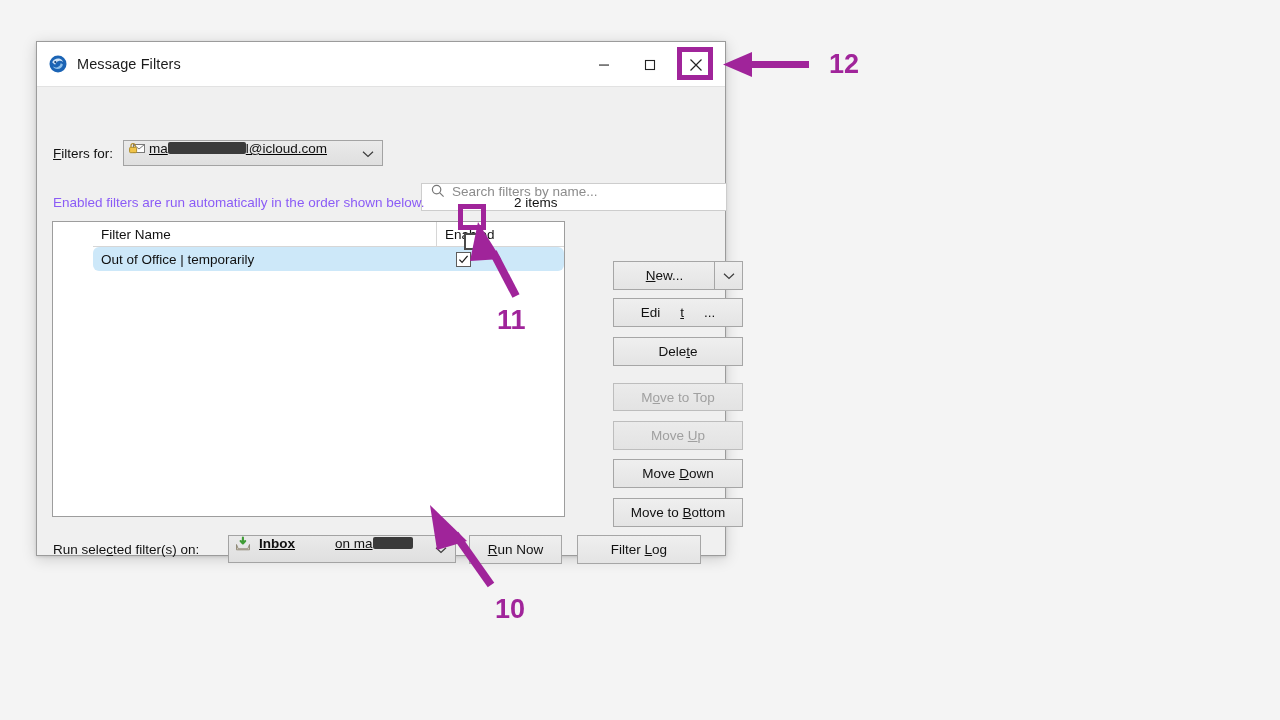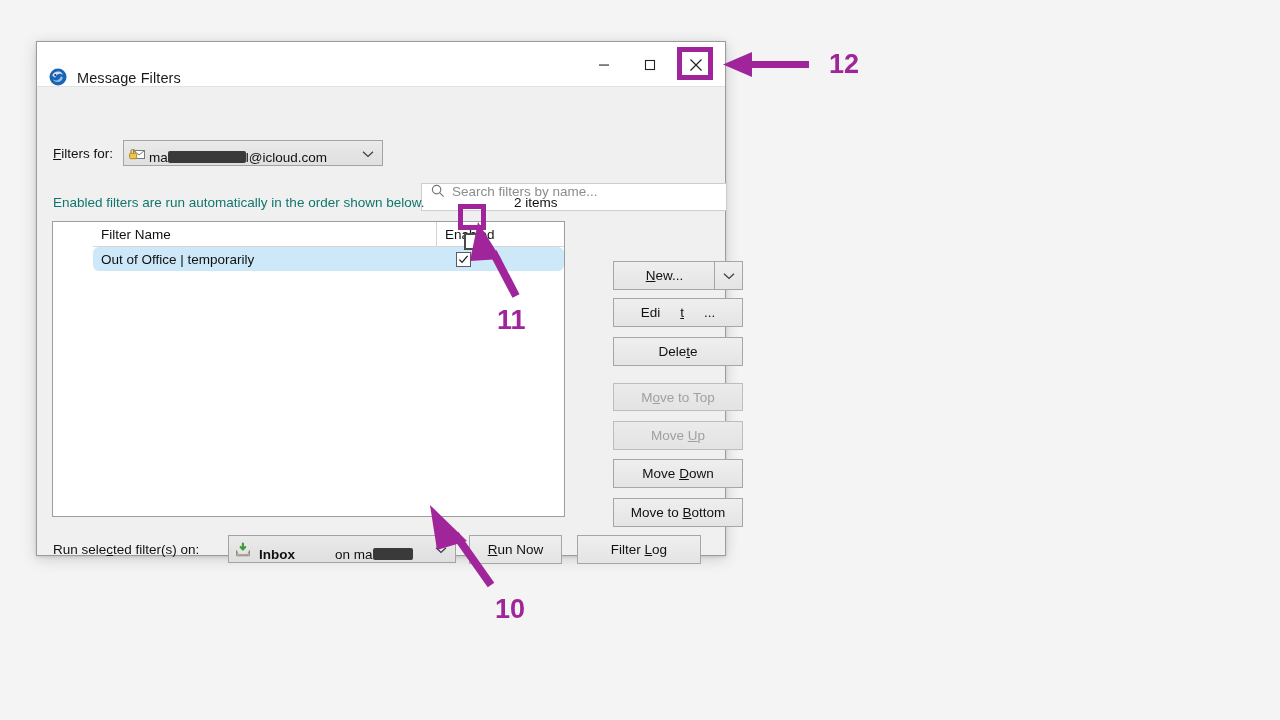--- a/index.html
+++ b/index.html
@@ -26,21 +26,21 @@
     border: 1px solid #9b9b9b;
     box-shadow: 0 3px 14px rgba(0,0,0,0.16), 0 1px 3px rgba(0,0,0,0.12);
     box-sizing: border-box;
   }
 
   #title-bar {
     height: 45px;
     background: #ffffff;
     border-bottom: 1px solid #e2e2e2;
     display: flex;
-    align-items: flex-end;
+    align-items: center;
     box-sizing: border-box;
     position: relative;
   }
   #title-icon {
     width: 18px;
     height: 18px;
     margin-left: 12px;
     margin-right: 10px;
     flex: 0 0 auto;
   }
@@ -95,22 +95,23 @@
     white-space: nowrap;
   }
   .acc { text-decoration: underline; }
 
   .combo {
     background: linear-gradient(#eaeaea,#dfdfdf);
     border: 1px solid #a3a3a3;
     height: 26px;
     box-sizing: border-box;
     display: flex;
-    align-items: flex-end;
-    position: relative;
+    align-items: flex-start;
+    position: relative;
+    text-decoration: underline;
   }
   .combo .chev {
     position: absolute;
     right: 8px;
     top: 50%;
     transform: translateY(-50%);
     color: #3b3b3b;
   }
 
   #account-combo {
@@ -148,21 +149,21 @@
   #search-placeholder {
     font-size: 13.5px;
     color: #8c8c8c;
   }
 
   #hint-text {
     position: absolute;
     left: 16px;
     top: 108px;
     font-size: 13.5px;
-    color: #0f766e;
+    color: #8b5cf6;
   }
   #item-count {
     position: absolute;
     left: 477px;
     top: 108px;
     font-size: 13.5px;
     color: #111;
   }
 
   

